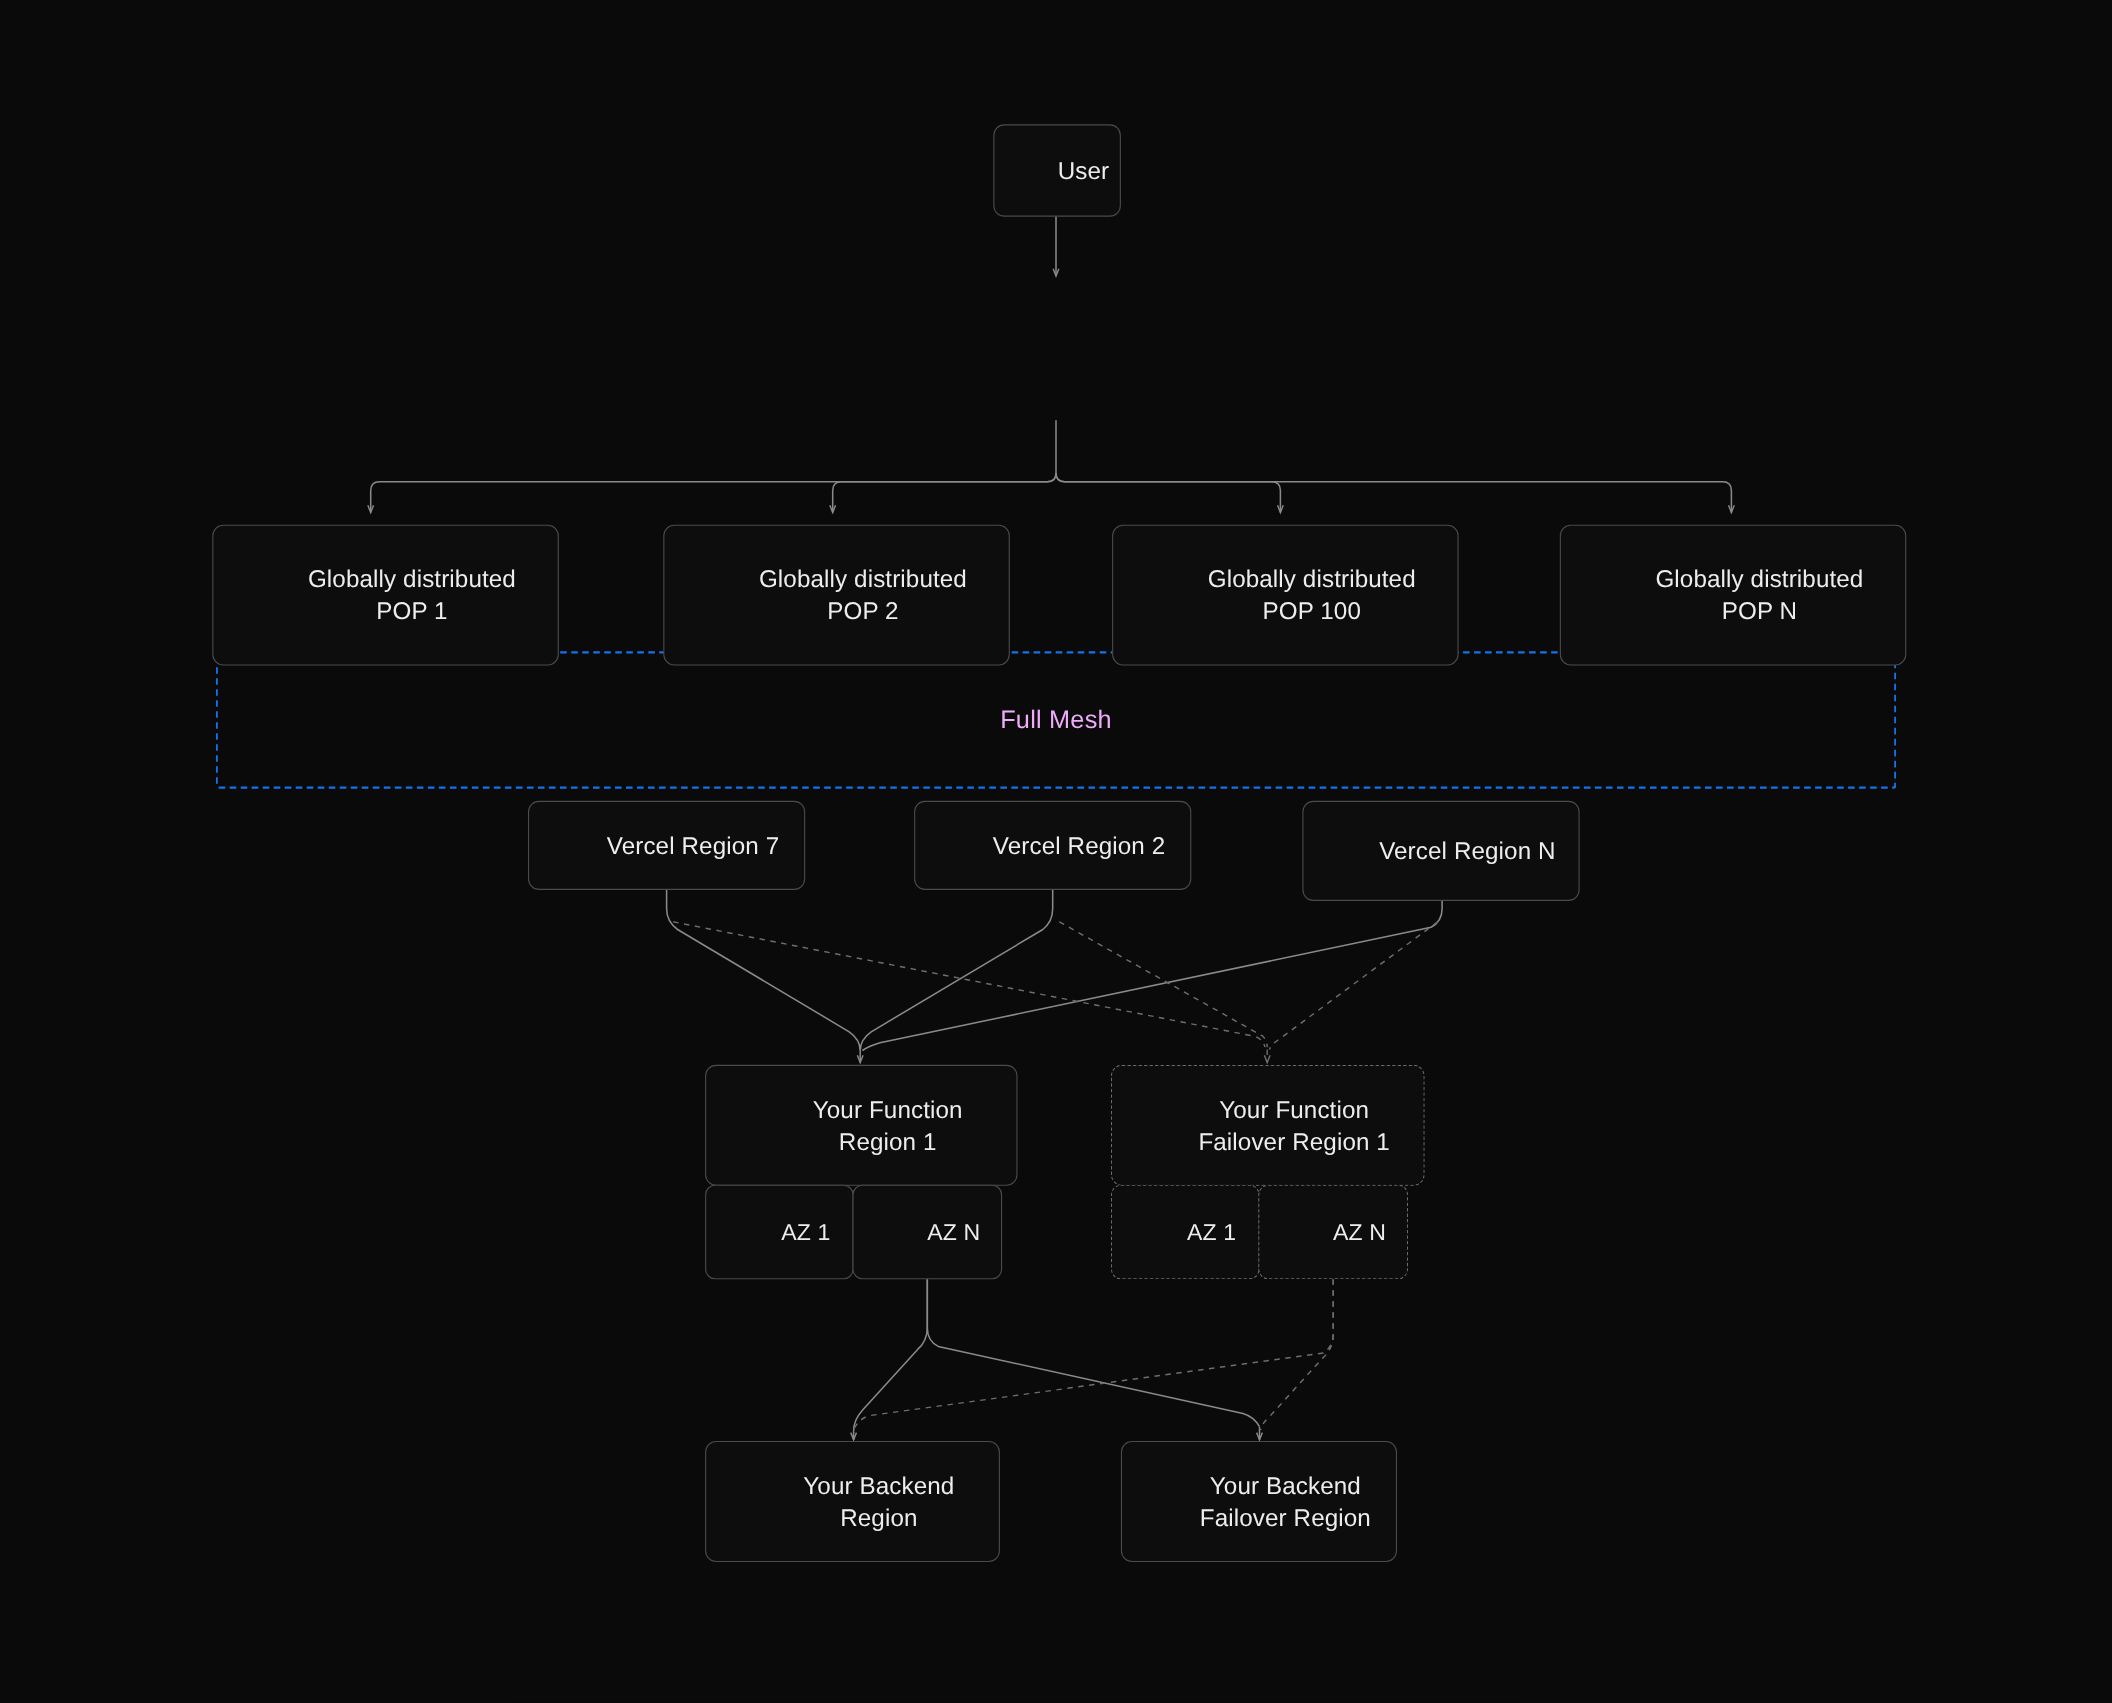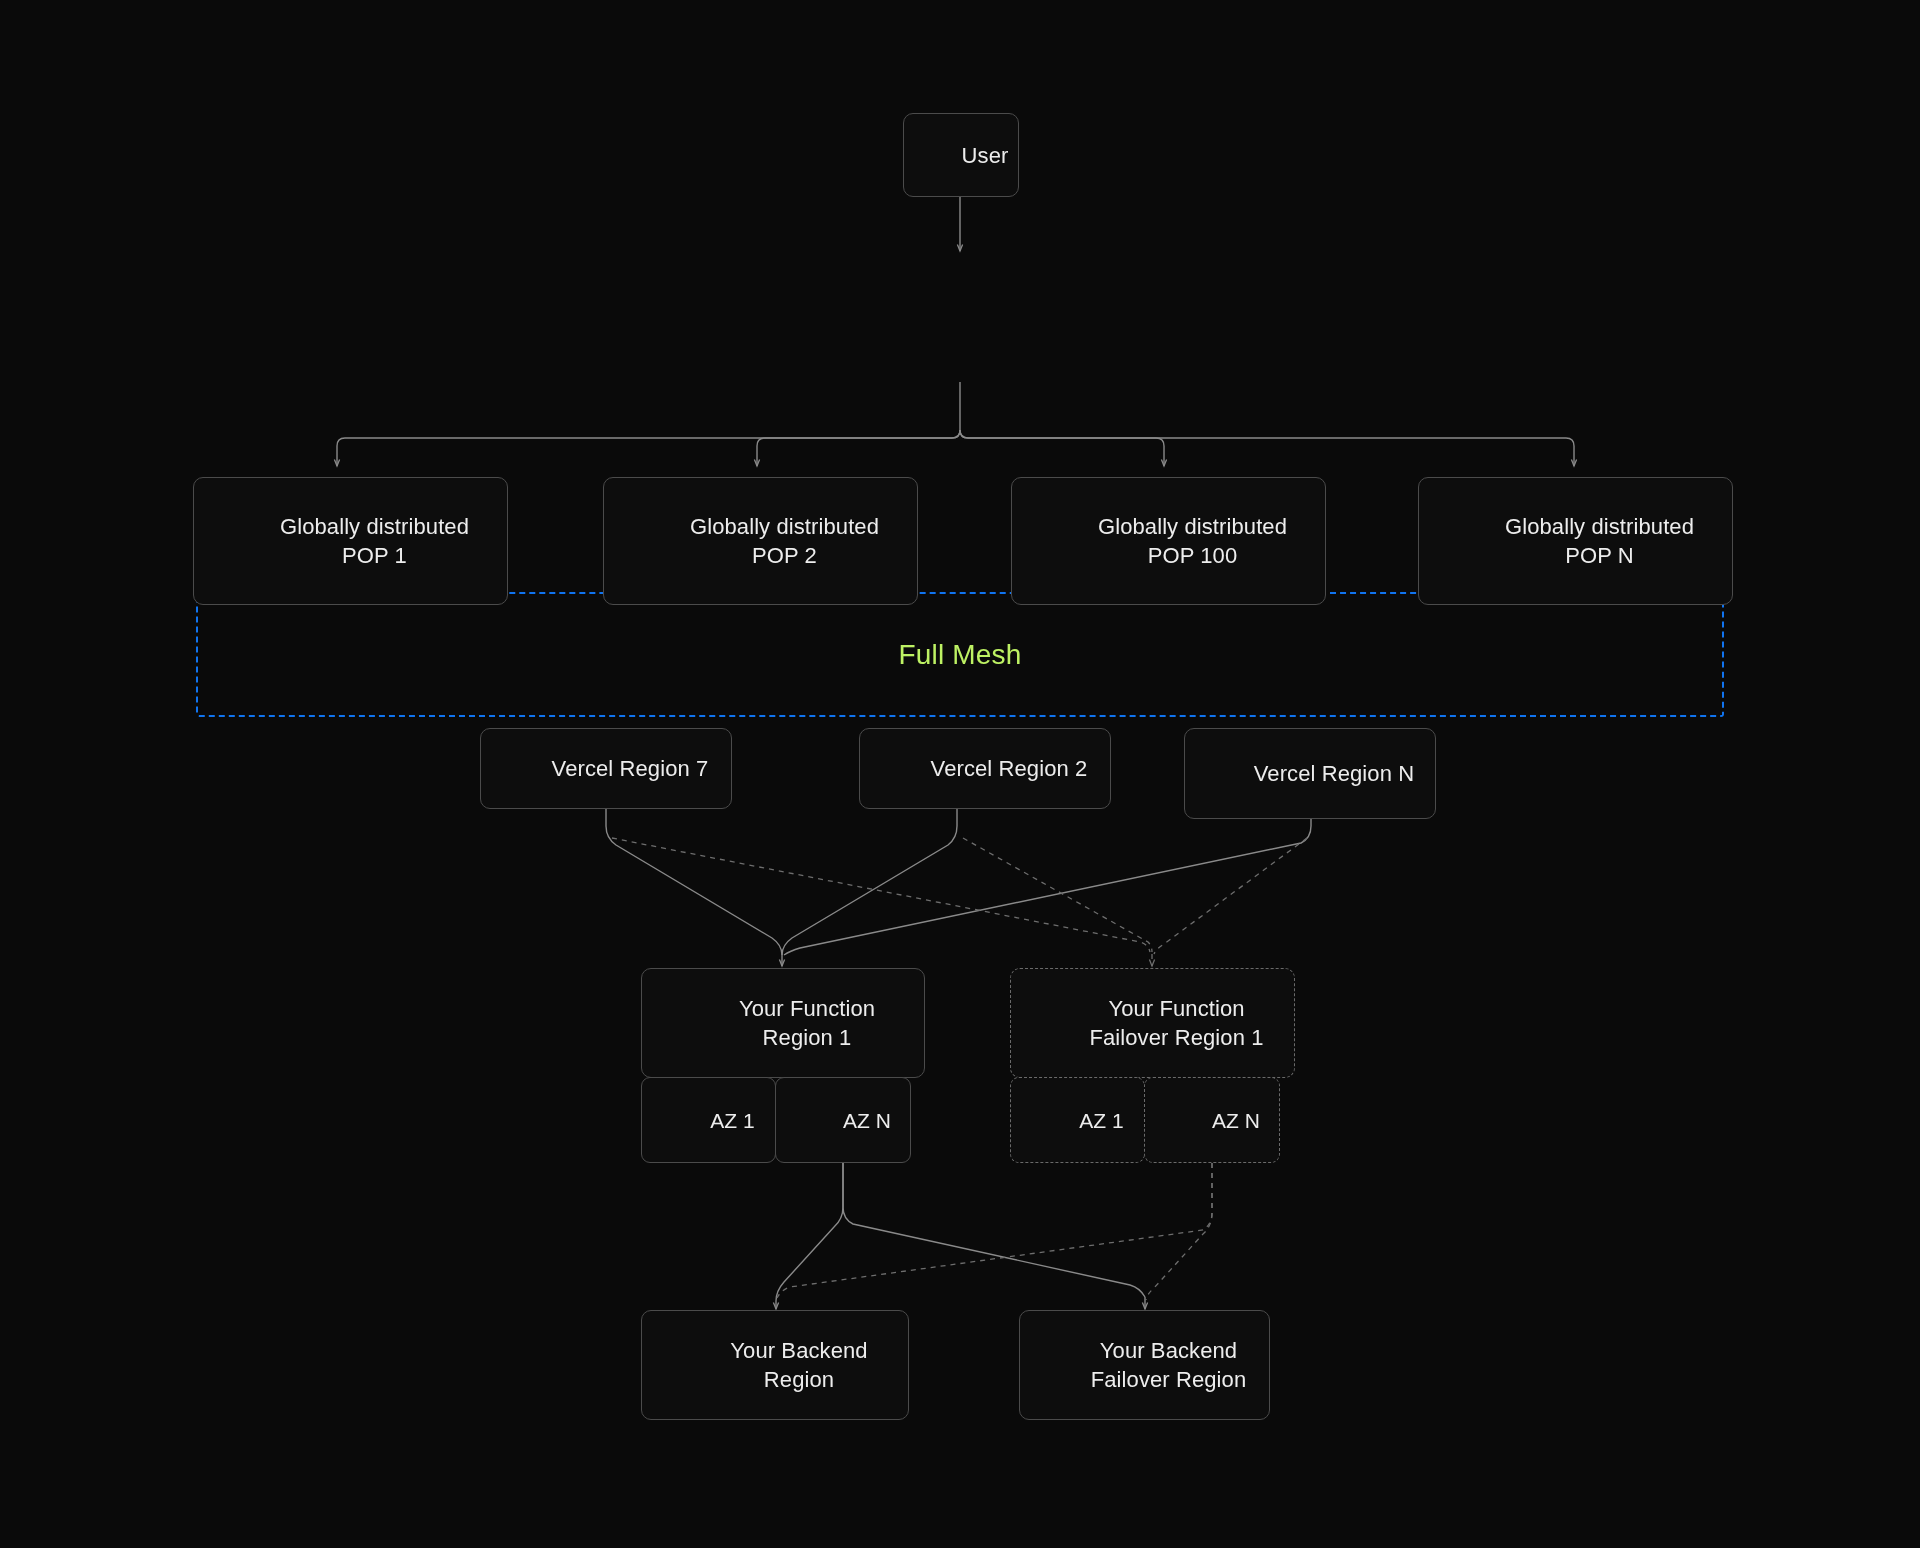--- a/index.html
+++ b/index.html
@@ -52,22 +52,22 @@
     position: absolute;
     box-sizing: border-box;
     border: 2px dashed #1074f0;
     border-radius: 3px;
     display: flex;
     align-items: center;
     justify-content: center;
     z-index: 1;
   }
   .mesh-label {
-    color: #bef264;
-    font-size: 28px;
+    color: #f0abfc;
+    font-size: 23px;
     font-weight: 500;
     letter-spacing: 0.2px;
   }
 </style>
 </head>
 <body>
 
 <div id="stage">
 
   <svg id="wires" viewBox="0 0 1920 1548" width="1920" height="1548">
@@ -126,21 +126,21 @@
   <div class="node" style="left:193px; top:477px; width:315px; height:128px;">Globally distributed
 POP 1</div>
   <div class="node" style="left:603px; top:477px; width:315px; height:128px;">Globally distributed
 POP 2</div>
   <div class="node" style="left:1011px; top:477px; width:315px; height:128px;">Globally distributed
 POP 100</div>
   <div class="node" style="left:1418px; top:477px; width:315px; height:128px;">Globally distributed
 POP N</div>
 
   <div class="node" style="left:480px; top:728px; width:252px; height:81px;">Vercel Region 7</div>
-  <div class="node" style="left:831px; top:728px; width:252px; height:81px;margin-left:28px;">Vercel Region 2</div>
+  <div class="node" style="left:831px; top:728px; width:252px; height:81px;">Vercel Region 2</div>
   <div class="node" style="left:1184px; top:728px; width:252px; height:91px;">Vercel Region N</div>
 
   <div class="node" style="left:641px; top:968px; width:284px; height:110px;">Your Function
 Region 1</div>
   <div class="node dashed" style="left:1010px; top:968px; width:285px; height:110px;">Your Function
 Failover Region 1</div>
 
   <div class="node az" style="left:641px; top:1077px; width:135px; height:86px;">AZ 1</div>
   <div class="node az" style="left:775px; top:1077px; width:136px; height:86px;">AZ N</div>
   <div class="node az dashed" style="left:1010px; top:1077px; width:135px; height:86px;">AZ 1</div>

